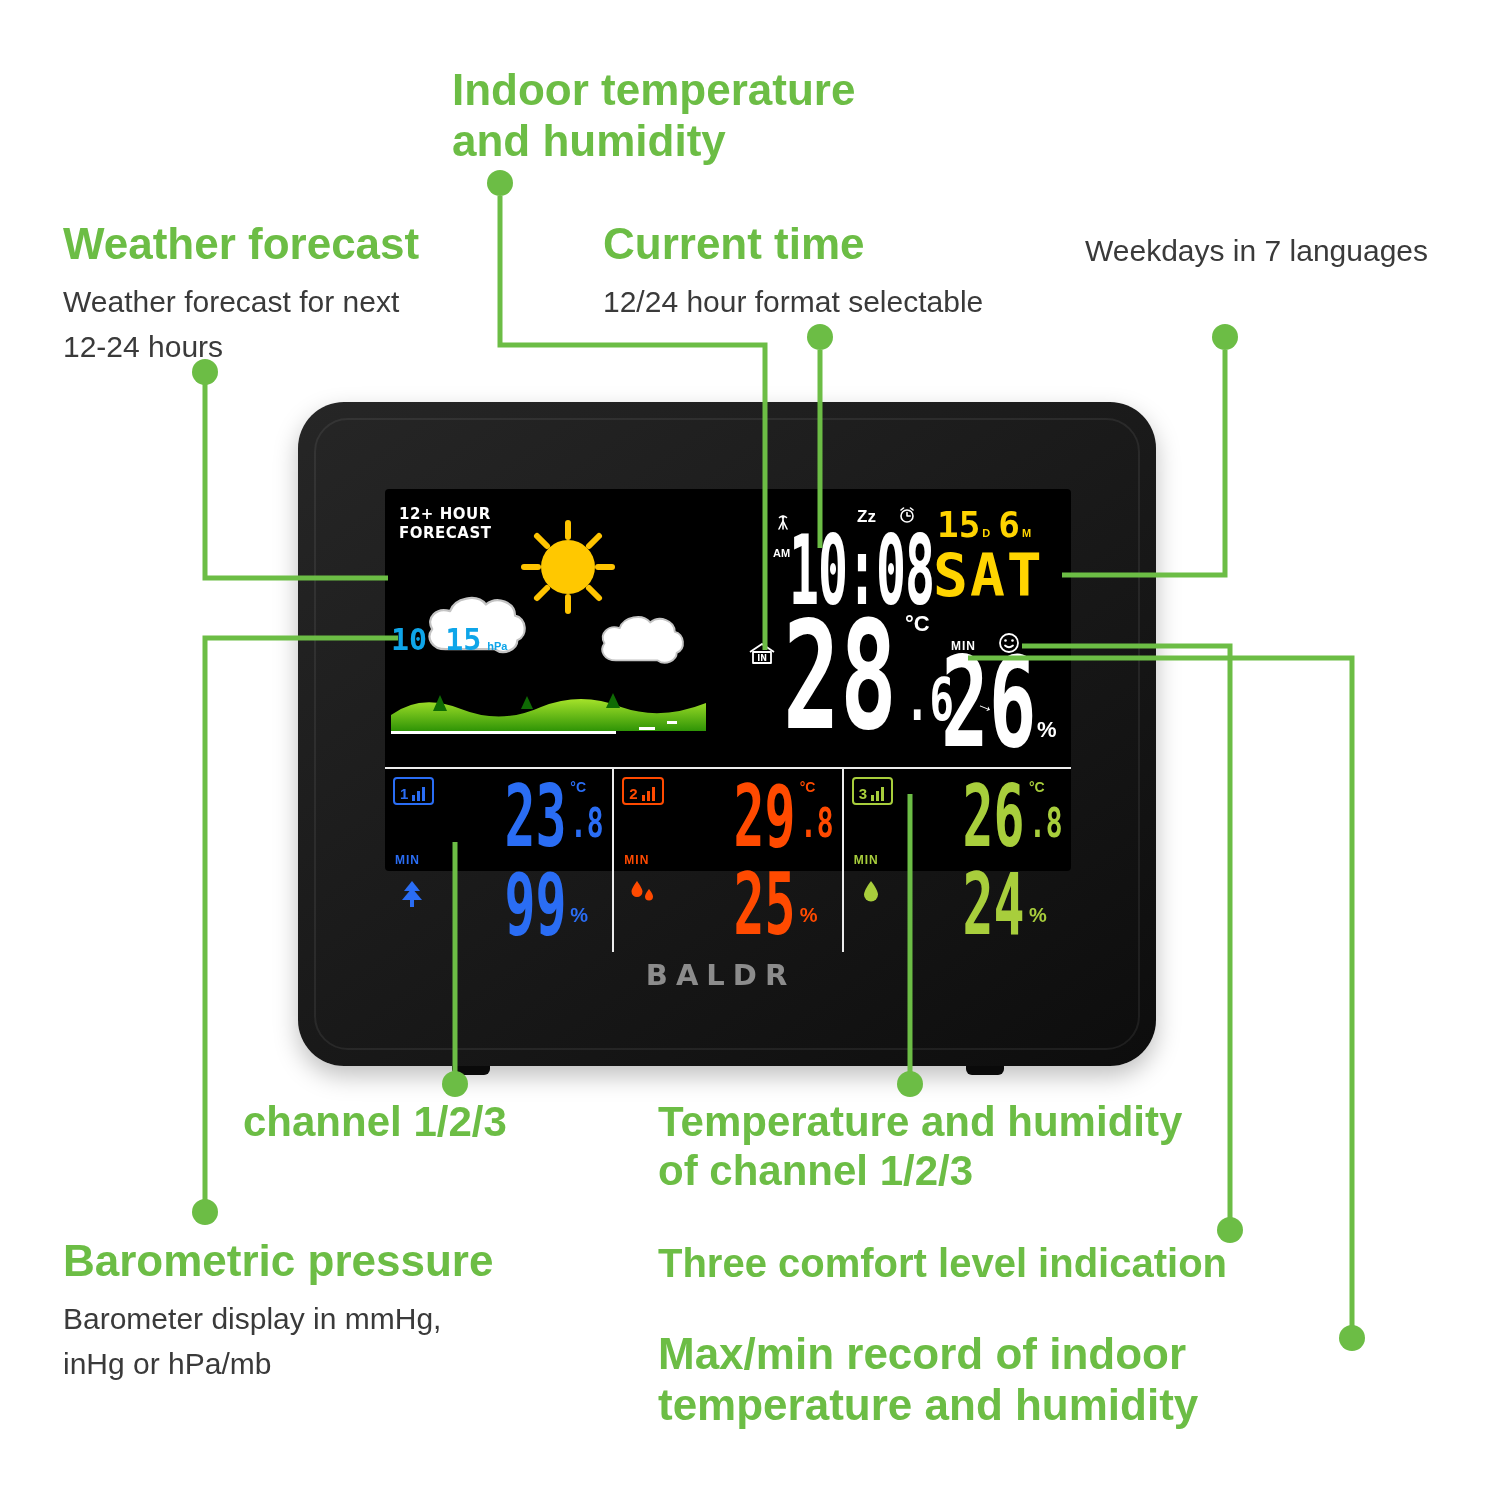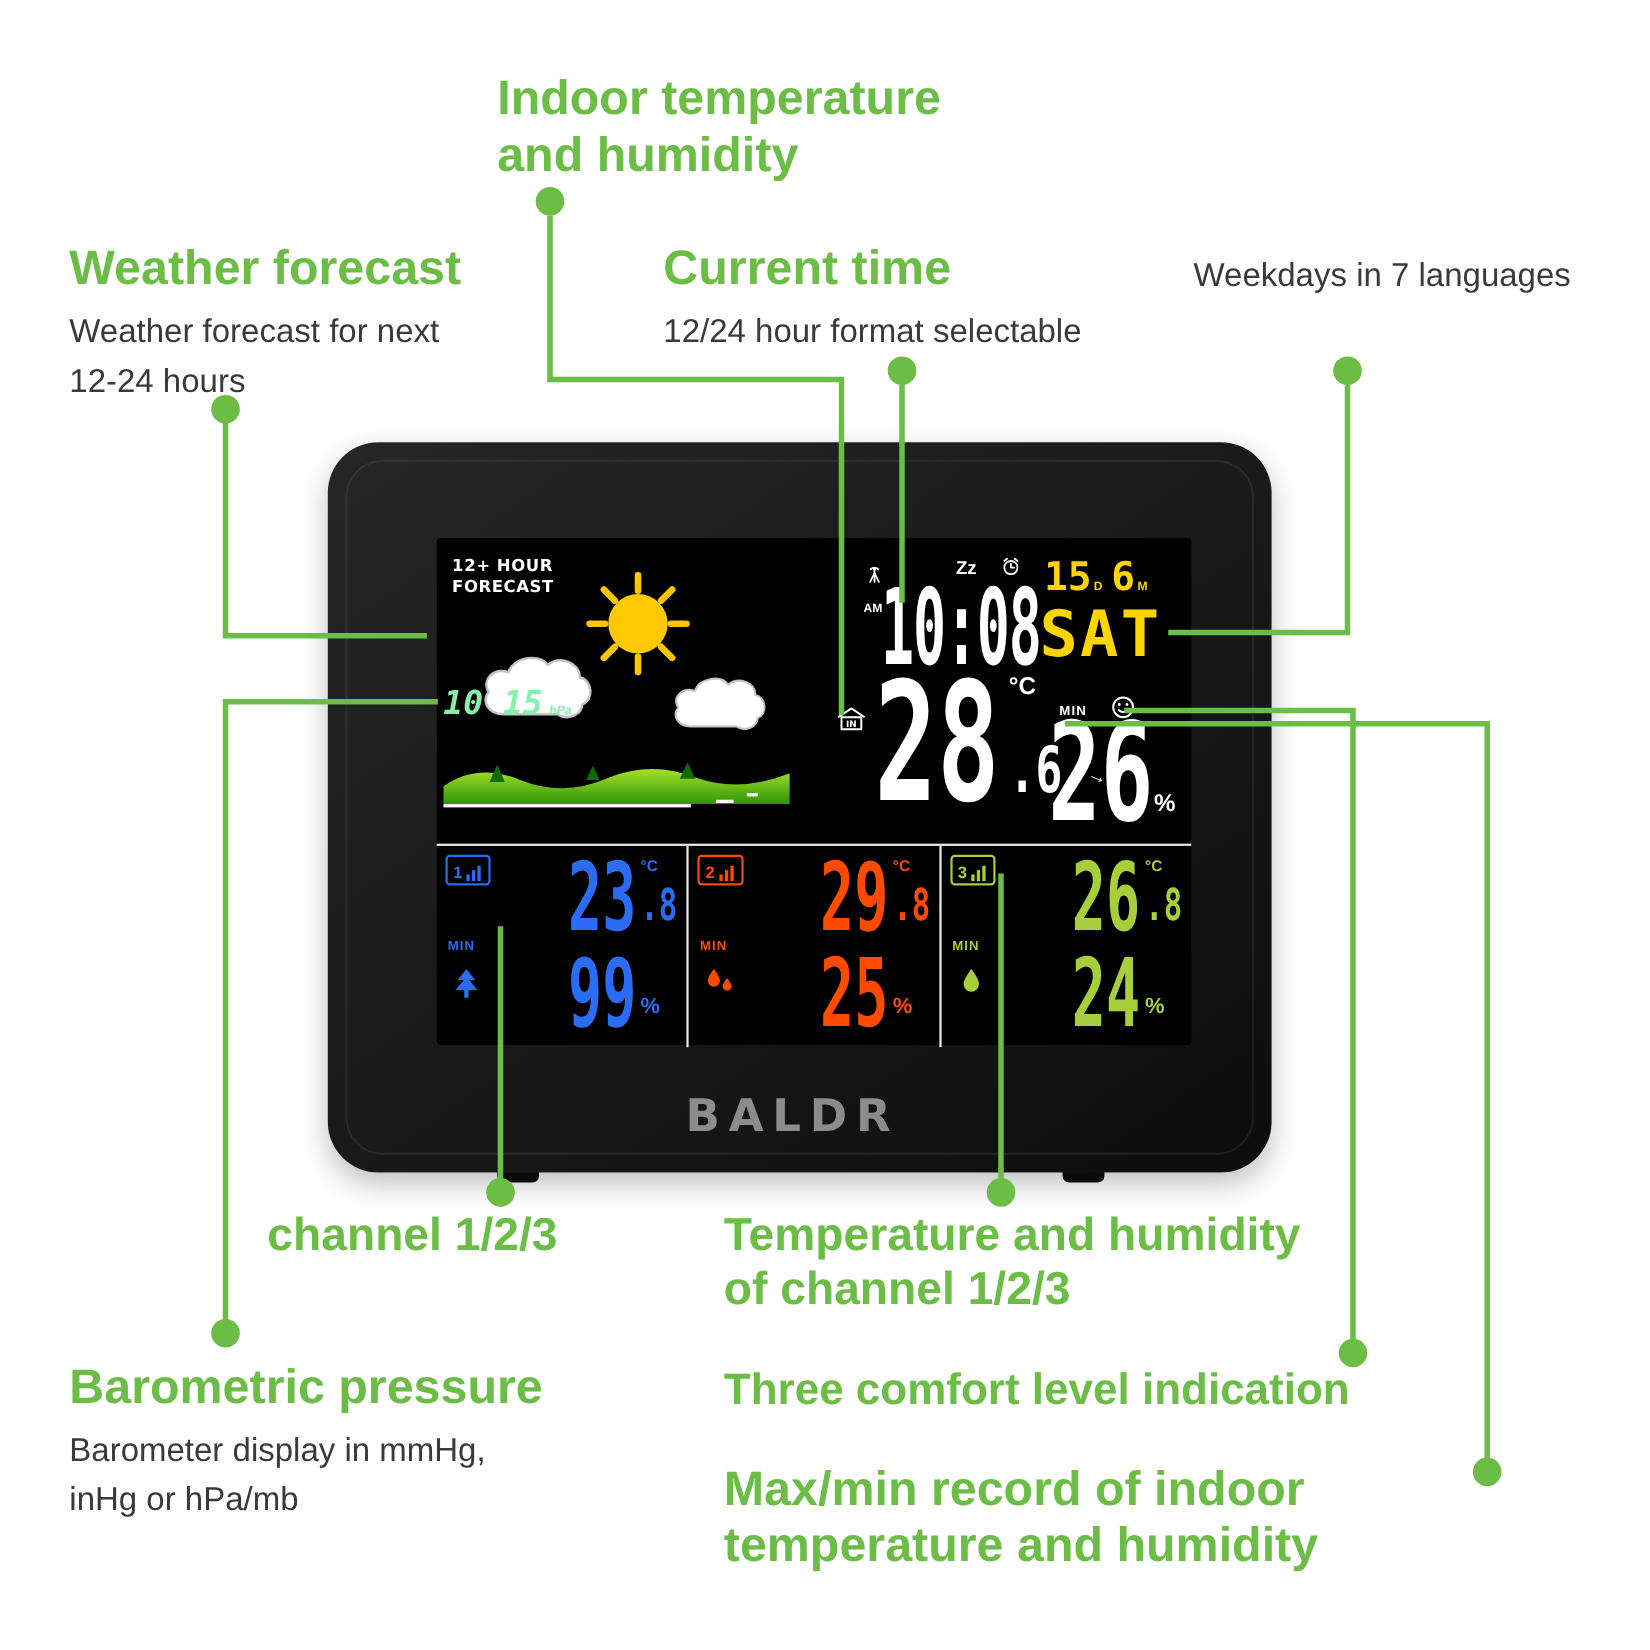--- a/index.html
+++ b/index.html
@@ -18,31 +18,31 @@
   
   .device{position:absolute;left:298px;top:402px;width:858px;height:664px;z-index:1;
           background:linear-gradient(145deg,#262626,#0d0d0d);border-radius:46px;
           box-shadow:0 10px 25px rgba(0,0,0,.25);}
   .device::before{content:"";position:absolute;inset:16px;border:2px solid rgba(255,255,255,.07);
           border-radius:34px;pointer-events:none;}
   .foot{position:absolute;width:38px;height:12px;background:#0d0d0d;border-radius:0 0 6px 6px;z-index:0;}
   .foot.left{left:452px;top:1063px;}
   .foot.right{left:966px;top:1063px;}
   .brand{position:absolute;left:0;right:13px;top:556px;text-align:center;color:#8c8c8c;
-         font-size:41px;font-weight:bold;letter-spacing:8px;font-family:"DejaVu Sans",sans-serif;margin-top:32px;}
-
-  
-  .screen{position:absolute;left:99px;top:87px;width:686px;height:461px;background:#000;
+         font-size:29px;font-weight:bold;letter-spacing:8px;font-family:"DejaVu Sans",sans-serif;}
+
+  
+  .screen{position:absolute;left:87px;top:87px;width:686px;height:382px;background:#000;
           border-radius:4px;color:#f2f2f2;}
   .lcd{font-family:"DejaVu Sans Mono",monospace;font-weight:bold;line-height:1;}
 
   .forecast-label{position:absolute;left:14px;top:16px;color:#fff;font-size:15px;font-weight:bold;
           line-height:1.25;letter-spacing:.5px;font-family:"DejaVu Sans",sans-serif;}
   .scene{position:absolute;left:18px;top:26px;}
-  .pressure{position:absolute;left:6px;top:136px;display:flex;align-items:baseline;color:#86efac;font-style:italic;}
+  .pressure{position:absolute;left:6px;top:136px;display:flex;align-items:baseline;color:#0ea5e9;}
   .pressure .val{font-size:30px;}
   .pressure .unit{font-size:11px;margin-left:6px;font-weight:bold;}
   .grass{position:absolute;left:6px;top:192px;}
 
   .tower{position:absolute;left:390px;top:24px;}
   .am{position:absolute;left:388px;top:58px;font-size:11px;font-weight:bold;color:#fff;}
   .time{position:absolute;left:404px;top:34px;font-size:96px;color:#fff;
         transform:scaleX(.52);transform-origin:left top;letter-spacing:-2px;}
   .zz{position:absolute;left:472px;top:18px;color:#fff;font-weight:bold;font-size:17px;}
   .alarm{position:absolute;left:512px;top:16px;}

